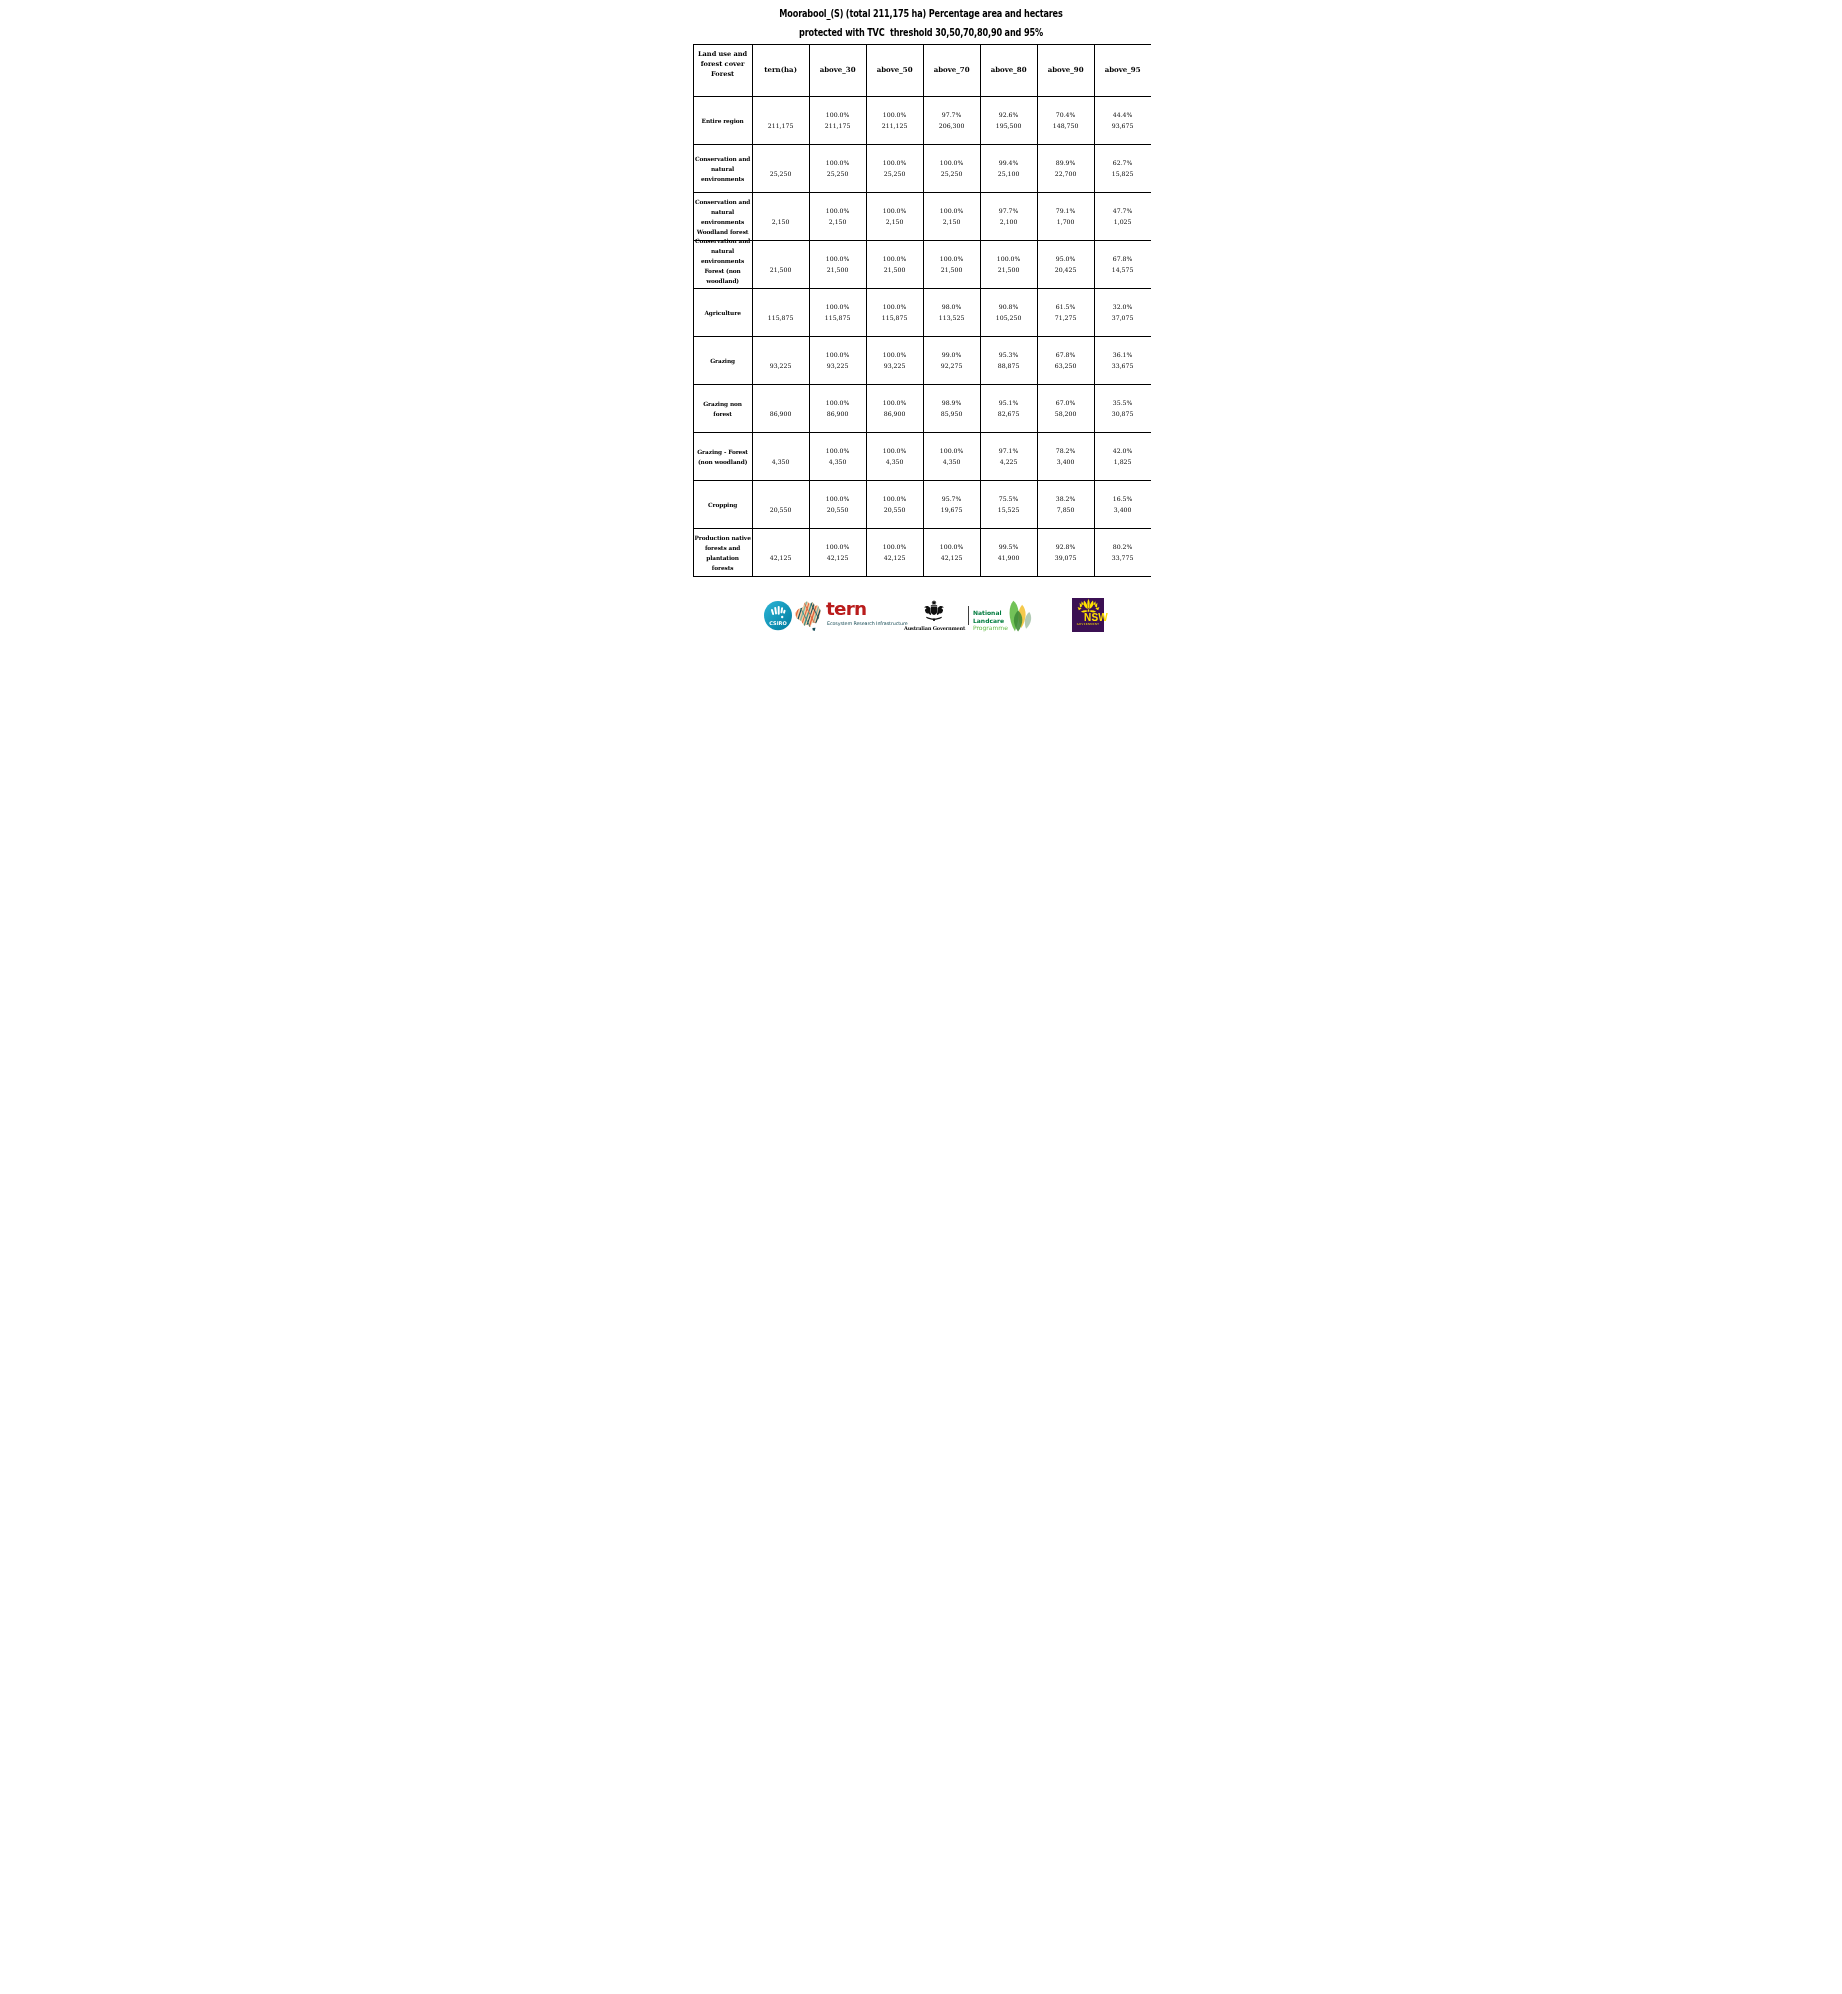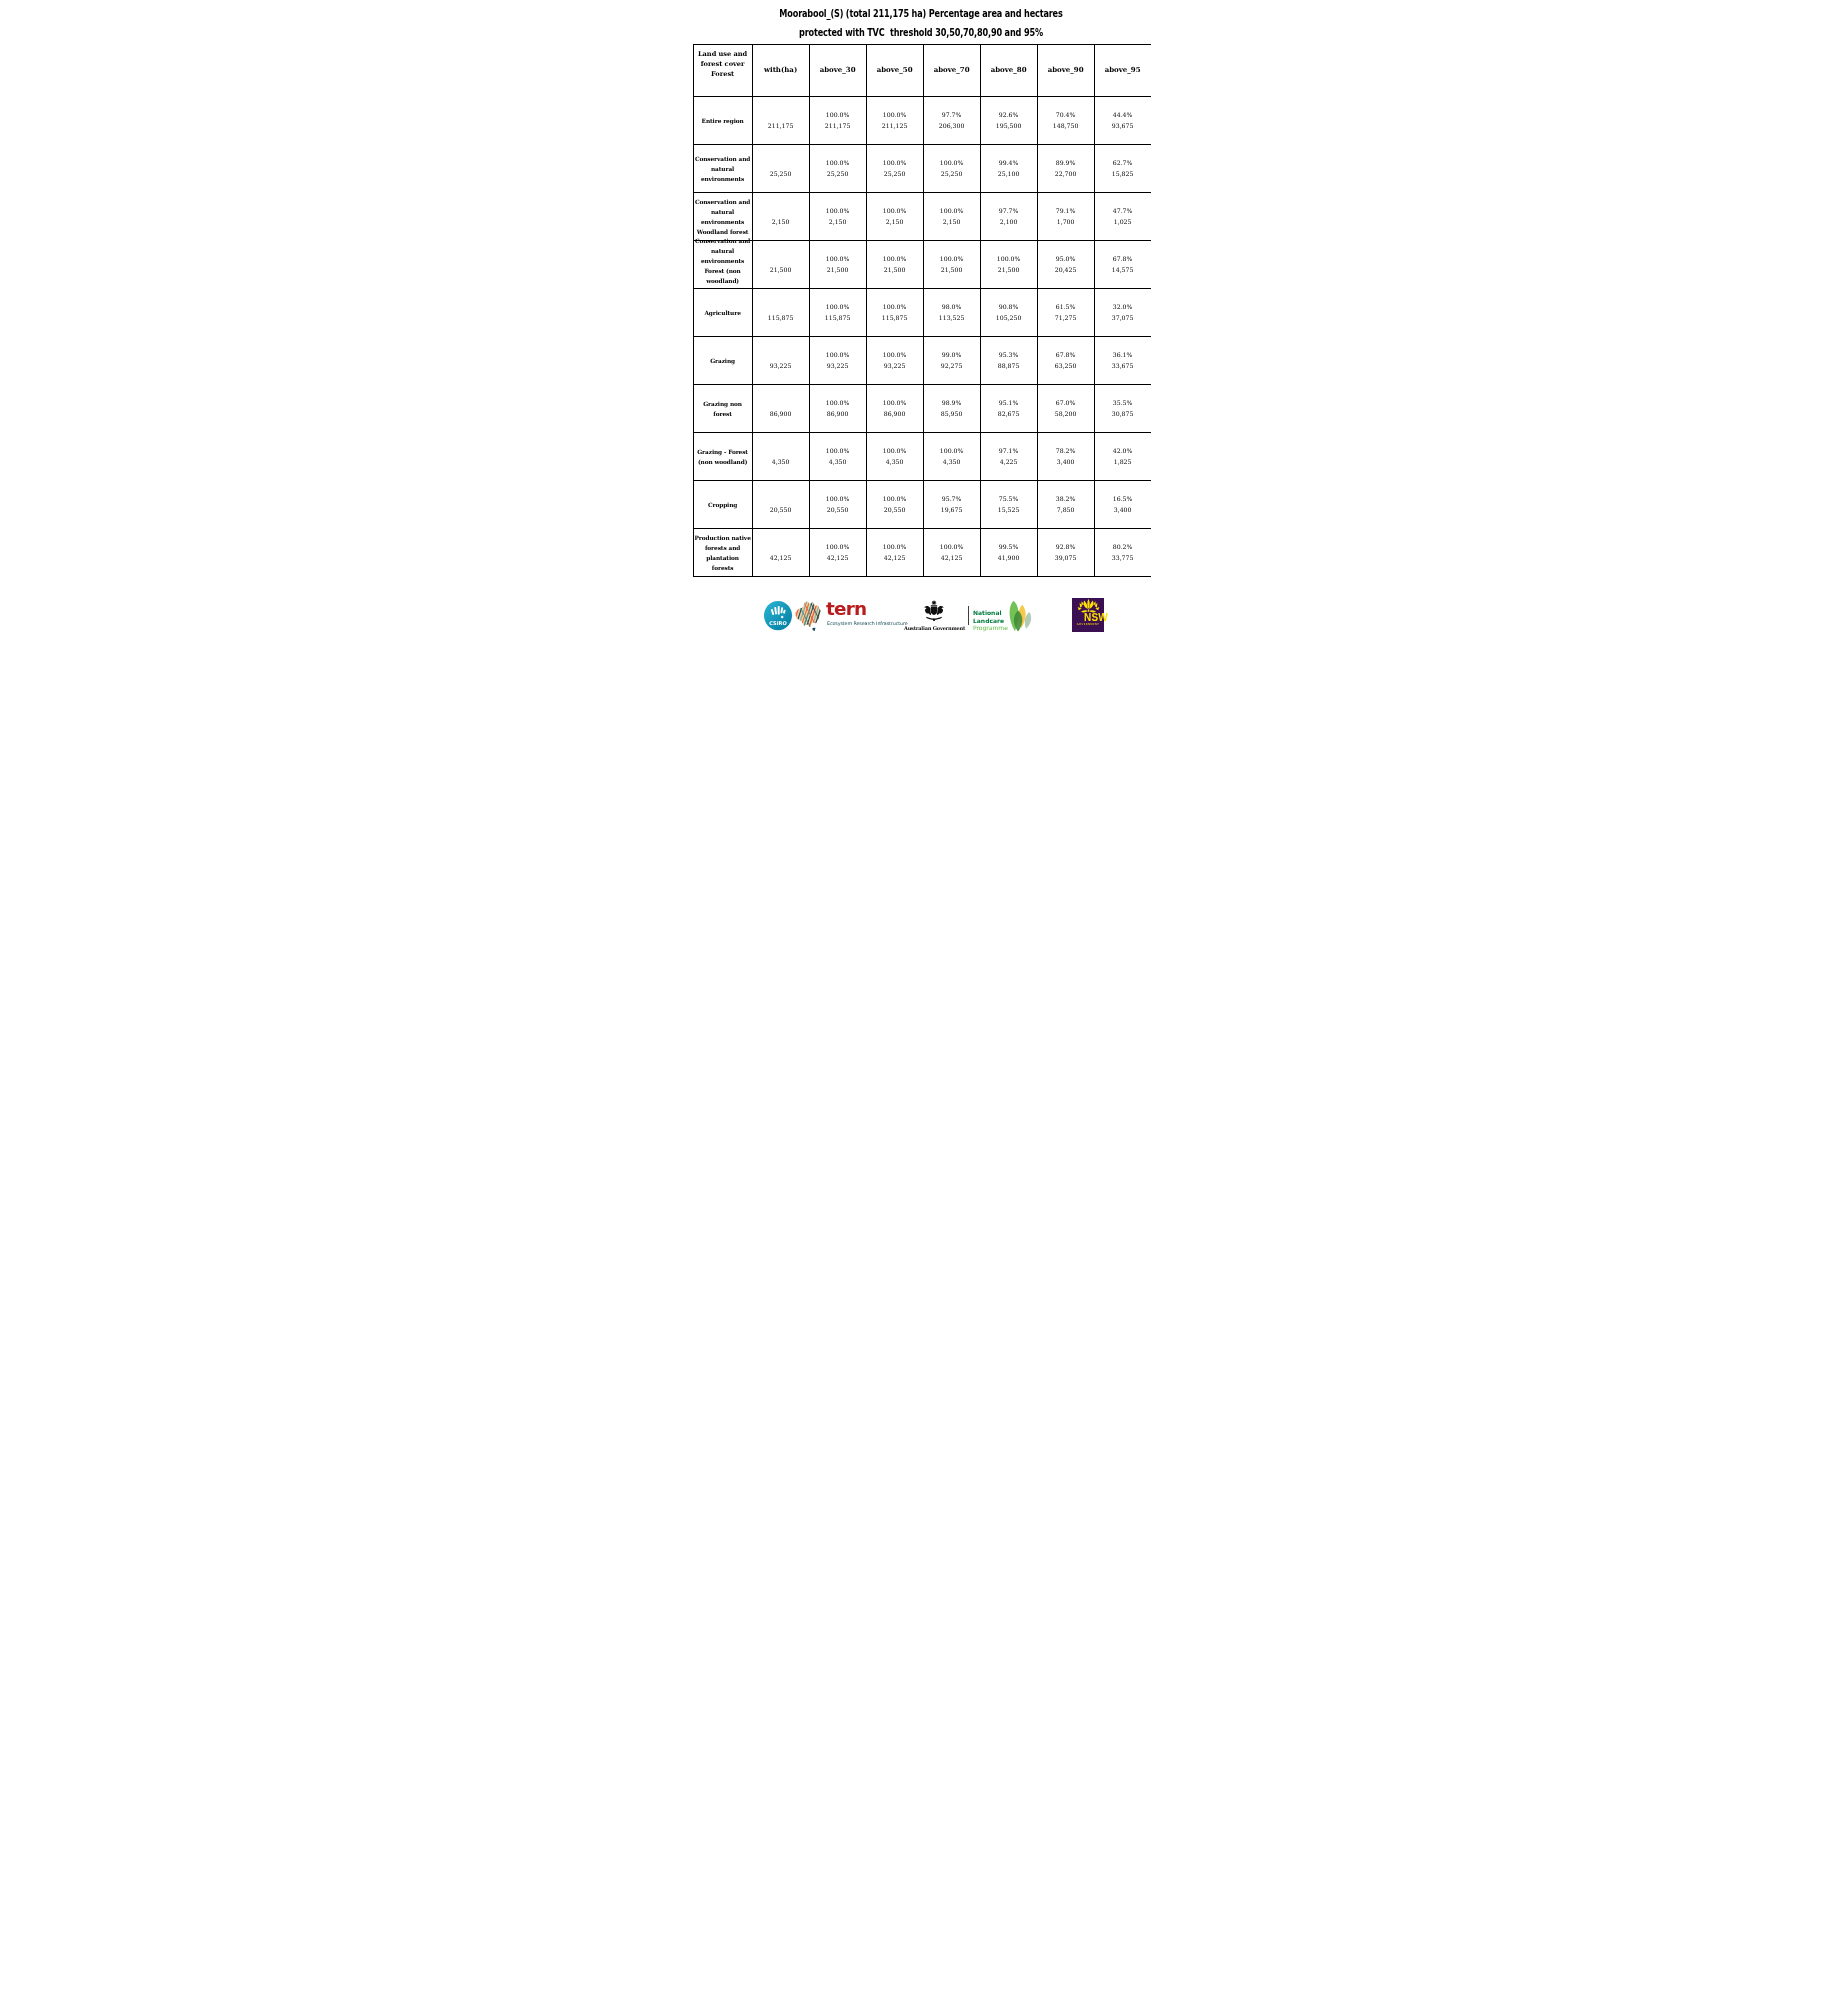--- a/index.html
+++ b/index.html
@@ -69,21 +69,21 @@
   </div>
 
   <div class="tbl" id="tbl">
       <div class="trow header">
         <div class="cell c0 hcell hclass">
           <div class="line">Land use and</div>
           <div class="line">forest cover</div>
           <div class="line">Forest</div>
         </div>
         <div class="cell hcell">
-          <div class="line">with(ha)</div>
+          <div class="line">tern(ha)</div>
         </div>
         <div class="cell hcell">
           <div class="line">above_30</div>
         </div>
         <div class="cell hcell">
           <div class="line">above_50</div>
         </div>
         <div class="cell hcell">
           <div class="line">above_70</div>
         </div>

